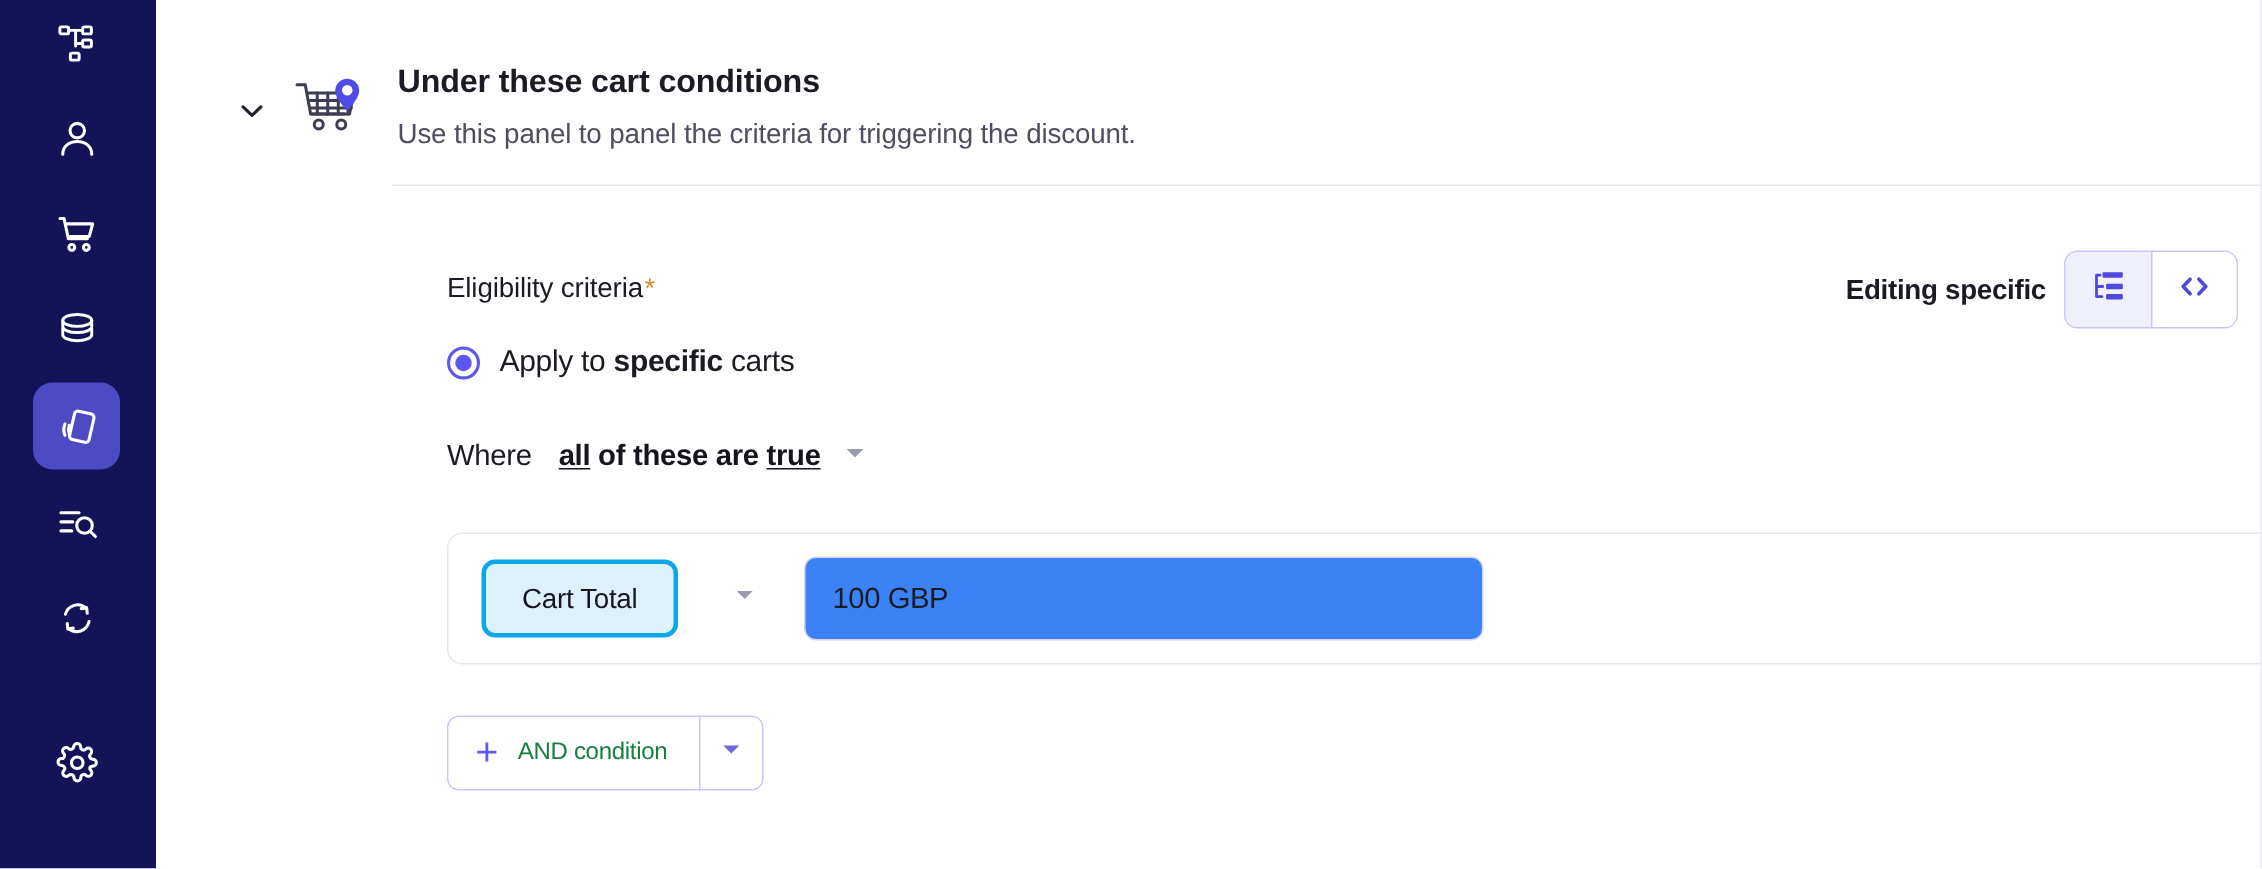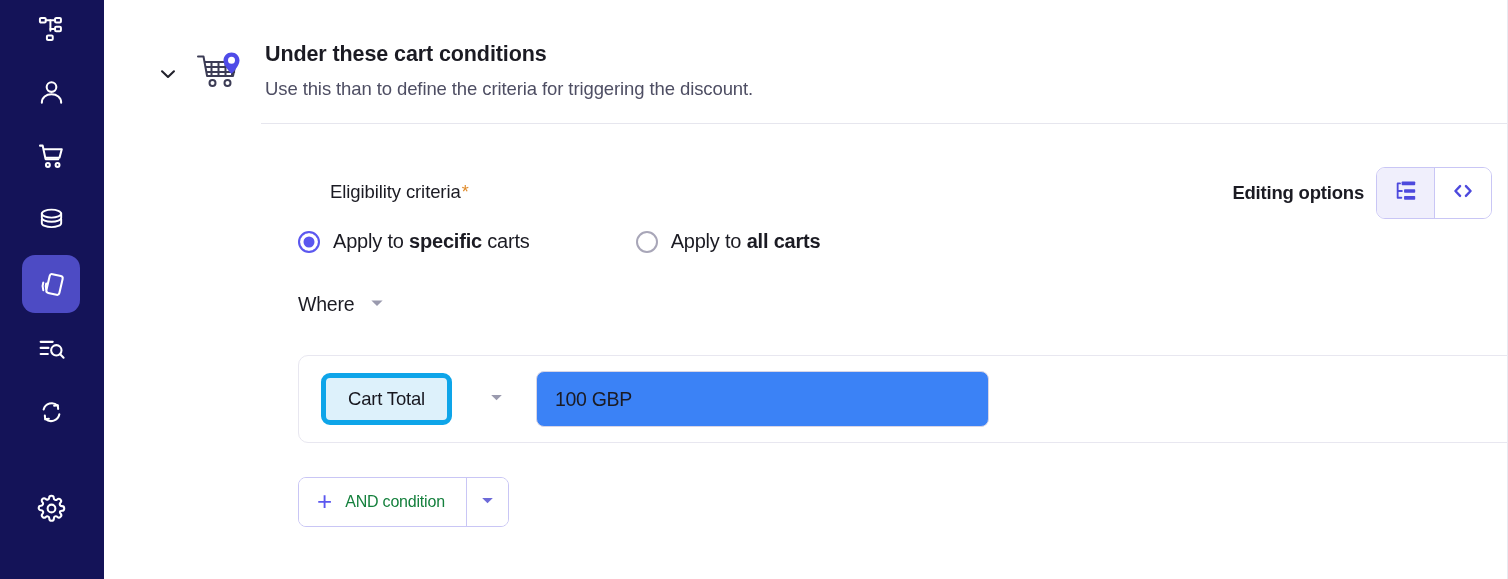--- a/index.html
+++ b/index.html
@@ -61,21 +61,21 @@
     margin-top: 8px; letter-spacing: -0.1px;
   }
   .header-divider {
     position: absolute; left: 157px; top: 123px;
     width: 1351px; height: 1px; background: #e6e6ee;
   }
 
   
   .elig-label {
     position: absolute; left: 194px; top: 181px;
-    font-size: 18.5px; color: #1b1b23; letter-spacing: -0.1px; margin-left: 32px;
+    font-size: 18.5px; color: #1b1b23; letter-spacing: -0.1px;
   }
   .elig-label .req { color: #e08b2b; font-size: 18px; margin-left: 1px; }
 
   .editing-options {
     position: absolute; right: 16px; top: 167px;
     display: flex; align-items: center;
   }
   .editing-options-label {
     font-size: 18.5px; color: #1b1b23; font-weight: bold;
     margin-right: 12px; letter-spacing: -0.2px;
@@ -131,21 +131,21 @@
   .cond-card {
     position: absolute; left: 194px; top: 355px;
     width: 1298px; height: 88px;
     border: 1px solid #e8e7f0; border-radius: 10px;
     background: #fff;
     display: flex; align-items: center;
   }
   .cond-chip {
     margin-left: 22px;
     height: 52px; min-width: 131px;
-    border: 5px solid #0ea5e9; background: #ddf1fb;
+    border: 3px solid #0ea5e9; background: #ddf1fb;
     border-radius: 9px;
     display:flex; align-items:center; justify-content:center;
     font-size: 18.5px; color: #17171f; letter-spacing: -0.2px;
     cursor: pointer;
   }
   .cond-op {
     margin-left: 22px; display: flex; align-items: center; cursor: pointer;
   }
   .cond-op-text { font-size: 19.5px; color: #1b1b23; letter-spacing: -0.3px; }
   .cond-op-caret { margin-left: 14px; }
@@ -301,31 +301,31 @@
             <circle cx="19.5" cy="37" r="3"></circle>
             <circle cx="34.5" cy="37" r="3"></circle>
           </g>
           <path d="M38.5 6.5c-4.4 0-8 3.5-8 7.9 0 5.7 8 13.4 8 13.4s8-7.7 8-13.4c0-4.4-3.6-7.9-8-7.9z" fill="#4f4be8"></path>
           <circle cx="38.5" cy="14.2" r="3.5" fill="#ffffff"></circle>
         </svg>
       </div>
 
       <div class="header-text">
         <div class="header-title">Under these cart conditions</div>
-        <div class="header-sub">Use this than to define the criteria for triggering the discount.</div>
+        <div class="header-sub">Use this panel to panel the criteria for triggering the discount.</div>
       </div>
     </div>
     <div class="header-divider"></div>
 
     <div class="elig-label">
       <span>Eligibility criteria</span><span class="req">*</span>
     </div>
 
     <div class="editing-options">
-      <span class="editing-options-label">Editing options</span>
+      <span class="editing-options-label">Editing specific</span>
       <div class="seg-group">
         <div class="seg-btn selected">
           <span>
             <svg width="26" height="26" viewBox="0 0 24 24" fill="none">
               <rect x="8" y="3.2" width="12.5" height="3.4" rx="0.7" fill="#4d49dd"></rect>
               <rect x="10.2" y="10.3" width="10.3" height="3.4" rx="0.7" fill="#4d49dd"></rect>
               <rect x="10.2" y="16.6" width="10.3" height="3.4" rx="0.7" fill="#4d49dd"></rect>
               <path d="M4.3 5h2.2M4.3 5v13.2h3.4M4.3 12h3.9" stroke="#4d49dd" stroke-width="1.7" stroke-linecap="round" stroke-linejoin="round"></path>
             </svg>
           </span>
@@ -340,28 +340,25 @@
         </div>
       </div>
     </div>
 
     <div class="radio-row">
       <label class="radio-opt">
         <span class="radio-ring checked"></span>
         <span class="radio-label"><span>Apply to </span><span class="em">specific</span><span> carts</span></span>
       </label>
 
-      <label class="radio-opt second">
-        <span class="radio-ring"></span>
-        <span class="radio-label"><span>Apply to </span><span class="st">all carts</span><span></span></span>
-      </label>
     </div>
 
     <div class="where-row">
       <span class="where-word">Where</span>
+      <span class="where-expr"><u>all</u><span> of these are </span><u>true</u></span>
       <span class="where-caret">
         <svg width="18" height="18" viewBox="0 0 16 16" fill="none">
           <path d="M3 5.7l5 5 5-5z" fill="#9a9aae"></path>
         </svg>
       </span>
     </div>
 
     <div class="cond-card">
       <div class="cond-chip">Cart Total</div>
 

